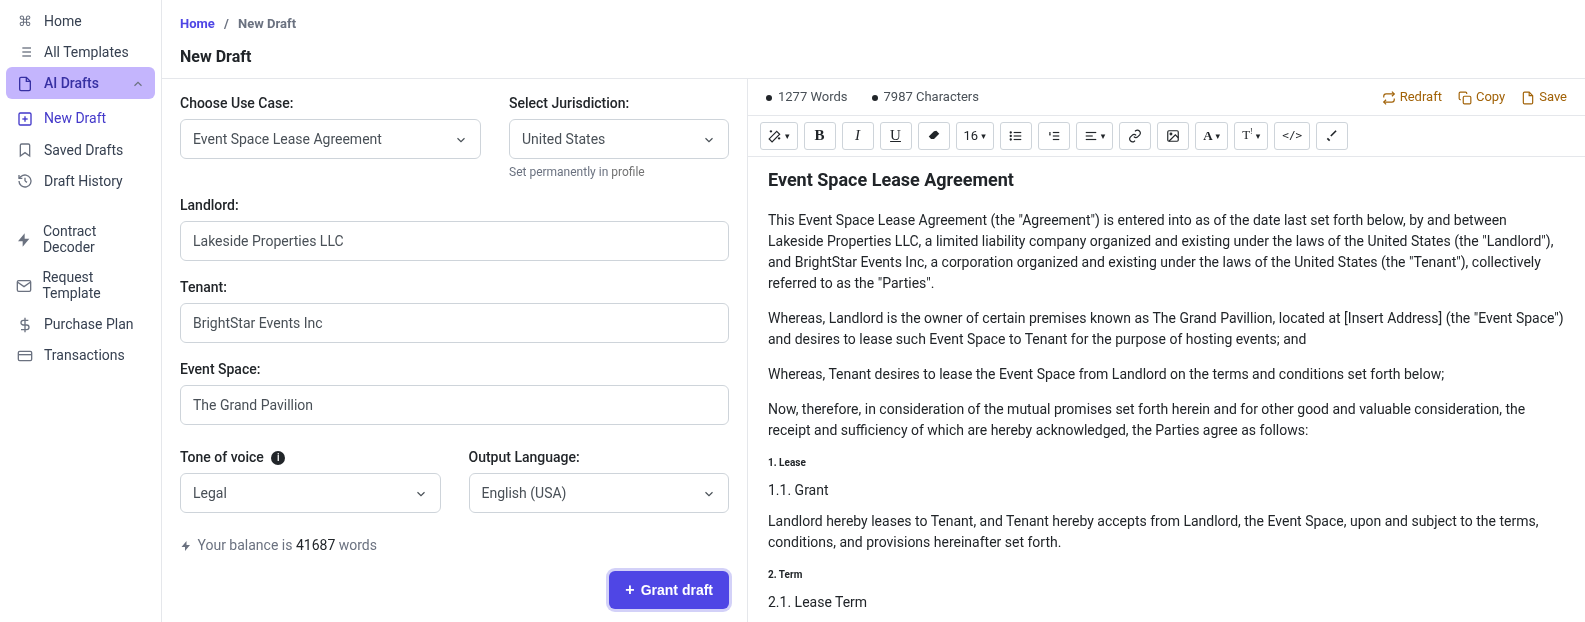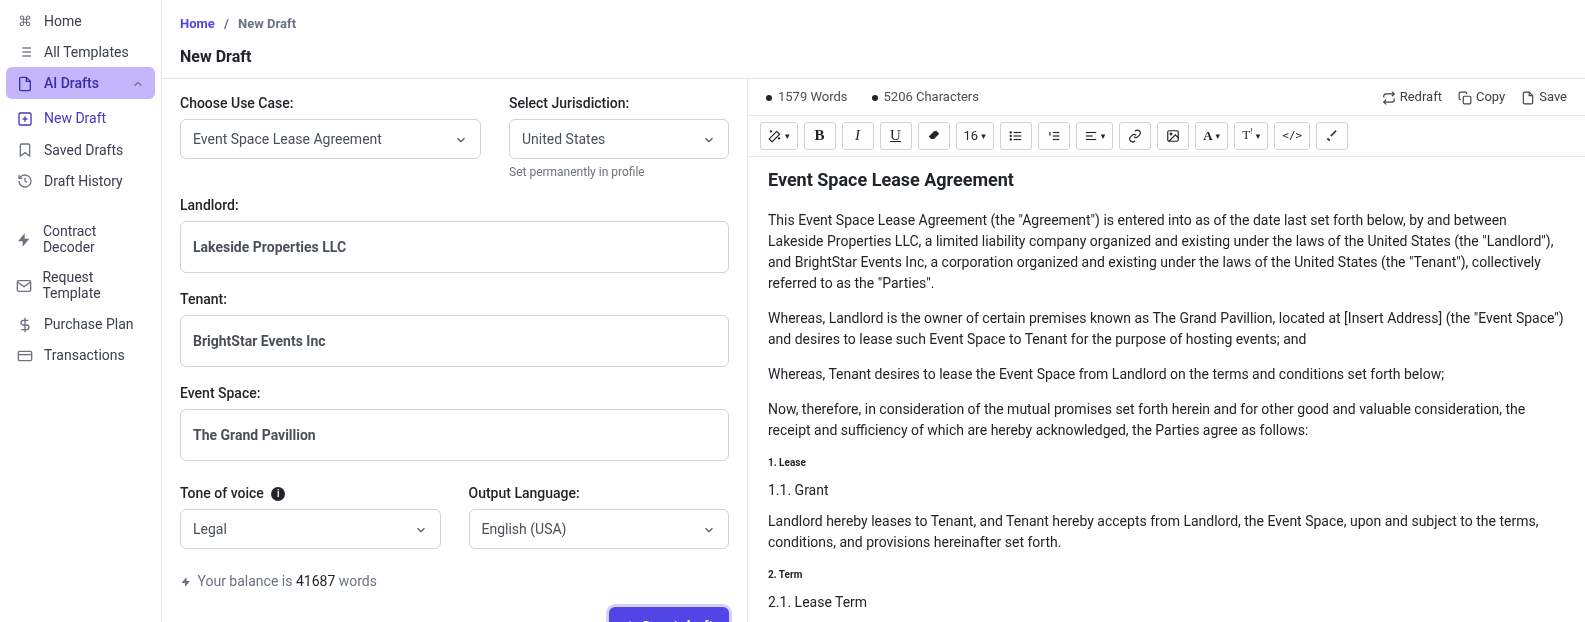--- a/index.html
+++ b/index.html
@@ -27,39 +27,39 @@
   .page-title { padding: 16px 18px 12px; font-size: 16px; font-weight: 700; }
 
   .panel { flex: 1; display: flex; border-top: 1px solid #e5e7eb; overflow: hidden; justify-content: space-between; }
 
   
   .form-panel { width: 586px; padding: 16px 18px; border-right: 1px solid #e5e7eb; overflow-y: auto; }
   .row { display: flex; gap: 28px; }
   .col { flex: 1; }
   .label { font-size: 14px; font-weight: 500; margin-bottom: 8px; color: #212529; }
   .select, .input { width: 100%; height: 40px; border: 1px solid #ced4da; border-radius: 6px; padding: 0 12px; font-size: 14px; background: #fff; display: flex; align-items: center; justify-content: space-between; cursor: pointer; color: #495057; }
-  .input-el { width: 100%; height: 52px; border: 1px solid #ced4da; border-radius: 6px; padding: 0 12px; font-size: 14px; background: #fff; color: #495057; font-family: inherit; font-weight: bold; }
+  .input-el { width: 100%; height: 40px; border: 1px solid #ced4da; border-radius: 6px; padding: 0 12px; font-size: 14px; background: #fff; color: #495057; font-family: inherit; }
   .hint { font-size: 12px; color: #6b7280; margin-top: 6px; }
   .hint a { color: #737373; text-decoration: none; cursor: pointer; }
   .field { margin-bottom: 18px; }
   .info-icon { display: inline-block; width: 14px; height: 14px; border-radius: 50%; background: #212529; color: #fff; font-size: 10px; text-align: center; line-height: 14px; margin-left: 4px; vertical-align: middle; }
   .balance { font-size: 14px; color: #6b7280; margin-top: 6px; }
   .balance svg { vertical-align: -2px; margin-right: 2px; }
   .balance b { color: #212529; font-weight: 400; }
   .create-row { display: flex; justify-content: flex-end; margin-top: 18px; }
   .create-btn { background: #4f46e5; color: #fff; border: none; padding: 10px 16px; border-radius: 6px; font-size: 14px; font-weight: 600; cursor: pointer; display: flex; align-items: center; box-shadow: 0 0 0 3px rgba(79,70,229,0.25); }
   .create-btn .plus { font-size: 16px; margin-right: 6px; font-weight: 700; }
 
   
   .editor-panel { flex: 1; display: flex; flex-direction: column; overflow: hidden; }
   .editor-topbar { display: flex; align-items: center; padding: 10px 18px; font-size: 13px; color: #495057; }
   .stat-dot { width: 6px; height: 6px; border-radius: 50%; background: #212529; display: inline-block; margin-right: 6px; vertical-align: middle; }
   .stat { margin-right: 24px; }
   .topbar-actions { margin-left: auto; display: flex; gap: 16px; }
-  .topbar-action { display: flex; align-items: center; cursor: pointer; color: #404040; }
+  .topbar-action { display: flex; align-items: center; cursor: pointer; color: #a16207; }
   .topbar-action .icon { margin-right: 4px; }
 
   .toolbar { display: flex; gap: 6px; padding: 6px 12px; border-top: 1px solid #e5e7eb; border-bottom: 1px solid #e5e7eb; flex-wrap: wrap; }
   .tb-btn { border: 1px solid #ced4da; background: #fff; height: 28px; min-width: 32px; padding: 0 7px; display: inline-flex; align-items: center; justify-content: center; border-radius: 3px; cursor: pointer; font-size: 13px; color: #212529; }
   .tb-btn.bold { font-weight: 700; font-family: Georgia, serif; font-size: 15px; }
   .tb-btn.italic { font-style: italic; font-family: Georgia, serif; font-size: 15px; }
   .tb-btn.underline { text-decoration: underline; font-family: Georgia, serif; font-size: 15px; }
   .tb-btn .caret { margin-left: 3px; font-size: 9px; }
 
   .editor-body { flex: 1; overflow-y: auto; padding: 12px 20px 20px 20px; position: relative; }
@@ -264,22 +264,22 @@
         <div class="create-row">
           <button class="create-btn">
             <span class="plus">+</span>
             <span>Grant draft</span>
           </button>
         </div>
       </div>
 
       <div class="editor-panel">
         <div class="editor-topbar">
-          <span class="stat"><span class="stat-dot"></span><span>1579 Words</span></span>
-          <span class="stat"><span class="stat-dot"></span><span>5206 Characters</span></span>
+          <span class="stat"><span class="stat-dot"></span><span>1277 Words</span></span>
+          <span class="stat"><span class="stat-dot"></span><span>7987 Characters</span></span>
           <div class="topbar-actions">
             <div class="topbar-action">
               <span class="icon"><svg width="14" height="14" viewBox="0 0 24 24" fill="none" stroke="currentColor" stroke-width="2">
                     <polyline points="17 1 21 5 17 9"></polyline>
                     <path d="M3 11V9a4 4 0 0 1 4-4h14"></path>
                     <polyline points="7 23 3 19 7 15"></polyline>
                     <path d="M21 13v2a4 4 0 0 1-4 4H3"></path>
                   </svg></span>
               <span>Redraft</span>
             </div>

